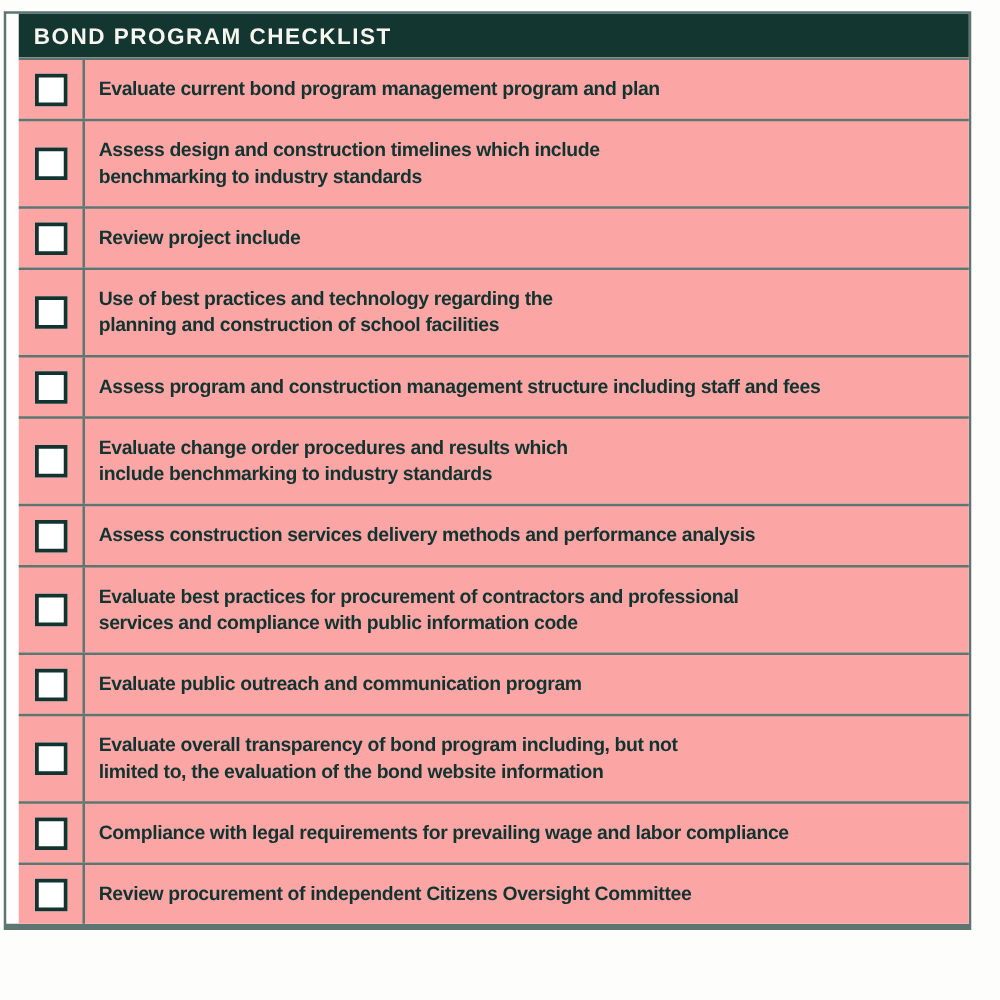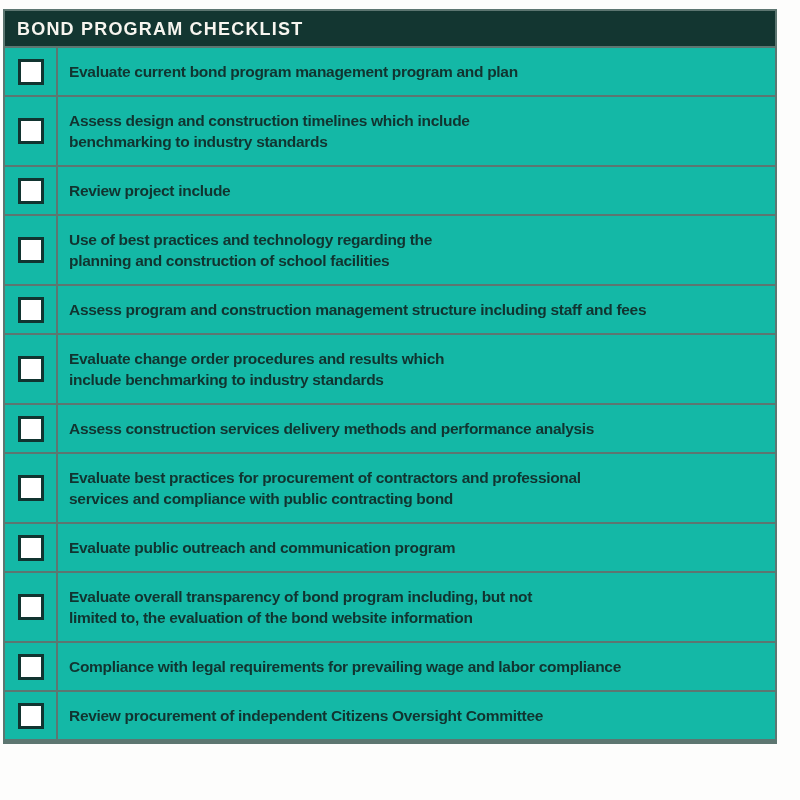--- a/index.html
+++ b/index.html
@@ -13,35 +13,36 @@
   }
   .checklist-table {
     position: absolute;
     left: 3px;
     top: 9px;
     width: 774px;
     box-sizing: border-box;
     border: 2px solid #5d7671;
     border-bottom-width: 5px;
     background: #ffffff;
+    padding-left: 10px;
   }
   .header {
     background: #133631;
     color: #f7f5ef;
     font-size: 18px;
     line-height: 20px;
     font-weight: 700;
     letter-spacing: 1.2px;
     padding: 8px 12px 7px 12px;
   }
   .row {
     display: flex;
     align-items: flex-end;
     border-top: 2px solid #5d7671;
-    background: #14b8a6;
+    background: #fca5a5;
   }
   .cb-cell {
     width: 51px;
     flex: 0 0 51px;
     align-self: stretch;
     display: flex;
     align-items: center;
     justify-content: center;
     border-right: 2px solid #5d7671;
   }
@@ -124,21 +125,21 @@
       <span class="checkbox"></span>
     </div>
     <div class="text-cell">Assess construction services delivery methods and performance analysis</div>
   </div>
 
   <div class="row">
     <div class="cb-cell">
       <span class="checkbox"></span>
     </div>
     <div class="text-cell">Evaluate best practices for procurement of contractors and professional
-services and compliance with public contracting bond</div>
+services and compliance with public information code</div>
   </div>
 
   <div class="row">
     <div class="cb-cell">
       <span class="checkbox"></span>
     </div>
     <div class="text-cell">Evaluate public outreach and communication program</div>
   </div>
 
   <div class="row">

